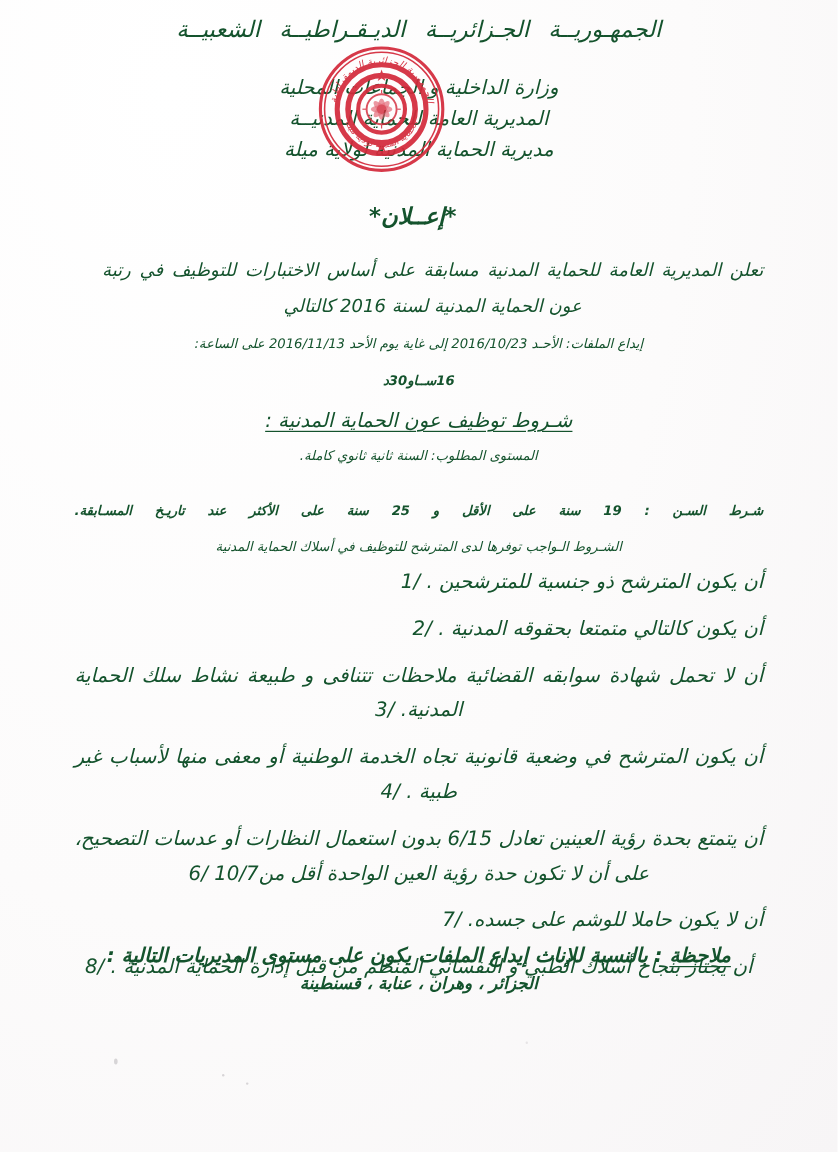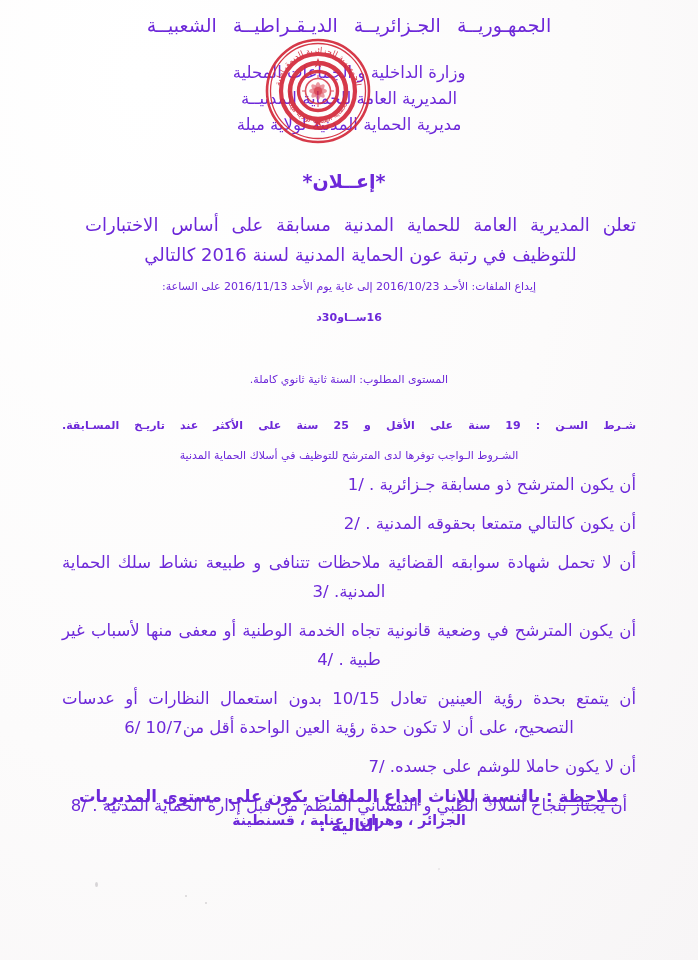--- a/index.html
+++ b/index.html
@@ -19,21 +19,22 @@
     position: absolute;
     inset: 0;
     background:
       radial-gradient(ellipse at 20% 8%, #ffffff 0%, #fcfbfb 55%, #f7f5f6 100%),
       linear-gradient(180deg, #fdfcfd 0%, #fbfafb 60%, #fdfdfd 100%);
   }
   .page {
     position: absolute;
     inset: 0;
     direction: rtl;
-    color: #6d28d9;
+    color: #14532d;
+    font-style: italic;
   }
   .block {
     position: absolute;
     text-align: center;
   }
   .ar {
     font-family: "DejaVu Sans", sans-serif;
     font-weight: 400;
   }
 
@@ -85,21 +86,21 @@
     right: 62px;
     left: 62px;
     font-size: 11px;
     line-height: 30px;
     text-align: center;
   }
   .para-just {
     position: absolute;
     right: 62px;
     left: 62px;
-    font-size: 18px;
+    font-size: 15px;
     line-height: 30px;
     text-align: justify;
     text-align-last: center;
     margin-left: 23px;
   }
   .bold { font-weight: 700; }
   .uline {
     text-decoration: underline;
     text-underline-offset: 3px;
     text-decoration-thickness: 1px;
@@ -241,46 +242,47 @@
   </svg>
 
   <div class="block ar" id="announcement-title">*إعــلان*</div>
 
   <div class="para-just ar" id="intro-paragraph">تعلن المديرية العامة للحماية المدنية مسابقة على أساس الاختبارات للتوظيف في رتبة عون الحماية المدنية لسنة 2016 كالتالي</div>
 
   <div class="para ar" id="deposit-dates">إيداع الملفات: الأحـد 2016/10/23 إلى غاية يوم الأحد 2016/11/13 على الساعة:</div>
 
   <div class="para ar" id="deposit-time">16ســاو30د</div>
 
+  <div class="para ar uline" id="conditions-heading">شـروط توظيف عون الحماية المدنية :</div>
 
   <div class="para ar" id="required-level">المستوى المطلوب: السنة ثانية ثانوي كاملة.</div>
 
   <div class="para ar" id="age-condition">شـرط السـن : 19 سنة على الأقل و 25 سنة على الأكثر عند تاريـخ المسـابقة.</div>
 
   <div class="para ar" id="general-conditions">الشـروط الـواجب توفرها لدى المترشح للتوظيف في أسلاك الحماية المدنية</div>
 
   <div id="conditions-list">
     <div class="cond-item ar">
-      <span class="txt">أن يكون المترشح ذو مسابقة جـزائرية .</span>
+      <span class="txt">أن يكون المترشح ذو جنسية للمترشحين .</span>
       <span class="cond-num">1/</span>
     </div>
     <div class="cond-item ar">
       <span class="txt">أن يكون كالتالي متمتعا بحقوقه المدنية .</span>
       <span class="cond-num">2/</span>
     </div>
     <div class="cond-item ar cond-wide">
       <span class="txt">أن لا تحمل شهادة سوابقه القضائية ملاحظات تتنافى و طبيعة نشاط سلك الحماية المدنية.</span>
       <span class="cond-num">3/</span>
     </div>
     <div class="cond-item ar cond-wide">
       <span class="txt">أن يكون المترشح في وضعية قانونية تجاه الخدمة الوطنية أو معفى منها لأسباب غير طبية  .</span>
       <span class="cond-num">4/</span>
     </div>
     <div class="cond-item ar cond-wide">
-      <span class="txt">أن يتمتع بحدة رؤية العينين تعادل 10/15 بدون استعمال النظارات أو عدسات التصحيح، على أن لا تكون حدة رؤية العين الواحدة أقل من10/7</span>
+      <span class="txt">أن يتمتع بحدة رؤية العينين تعادل 6/15 بدون استعمال النظارات أو عدسات التصحيح، على أن لا تكون حدة رؤية العين الواحدة أقل من10/7</span>
       <span class="cond-num">6/</span>
     </div>
     <div class="cond-item ar">
       <span class="txt">أن لا يكون حاملا للوشم على جسده.</span>
       <span class="cond-num">7/</span>
     </div>
     <div class="cond-item ar cond-wide">
       <span class="txt">أن يجتاز بنجاح أسلاك الطبي و النفساني المنظم من قبل إدارة الحماية المدنية .</span>
       <span class="cond-num">8/</span>
     </div>

